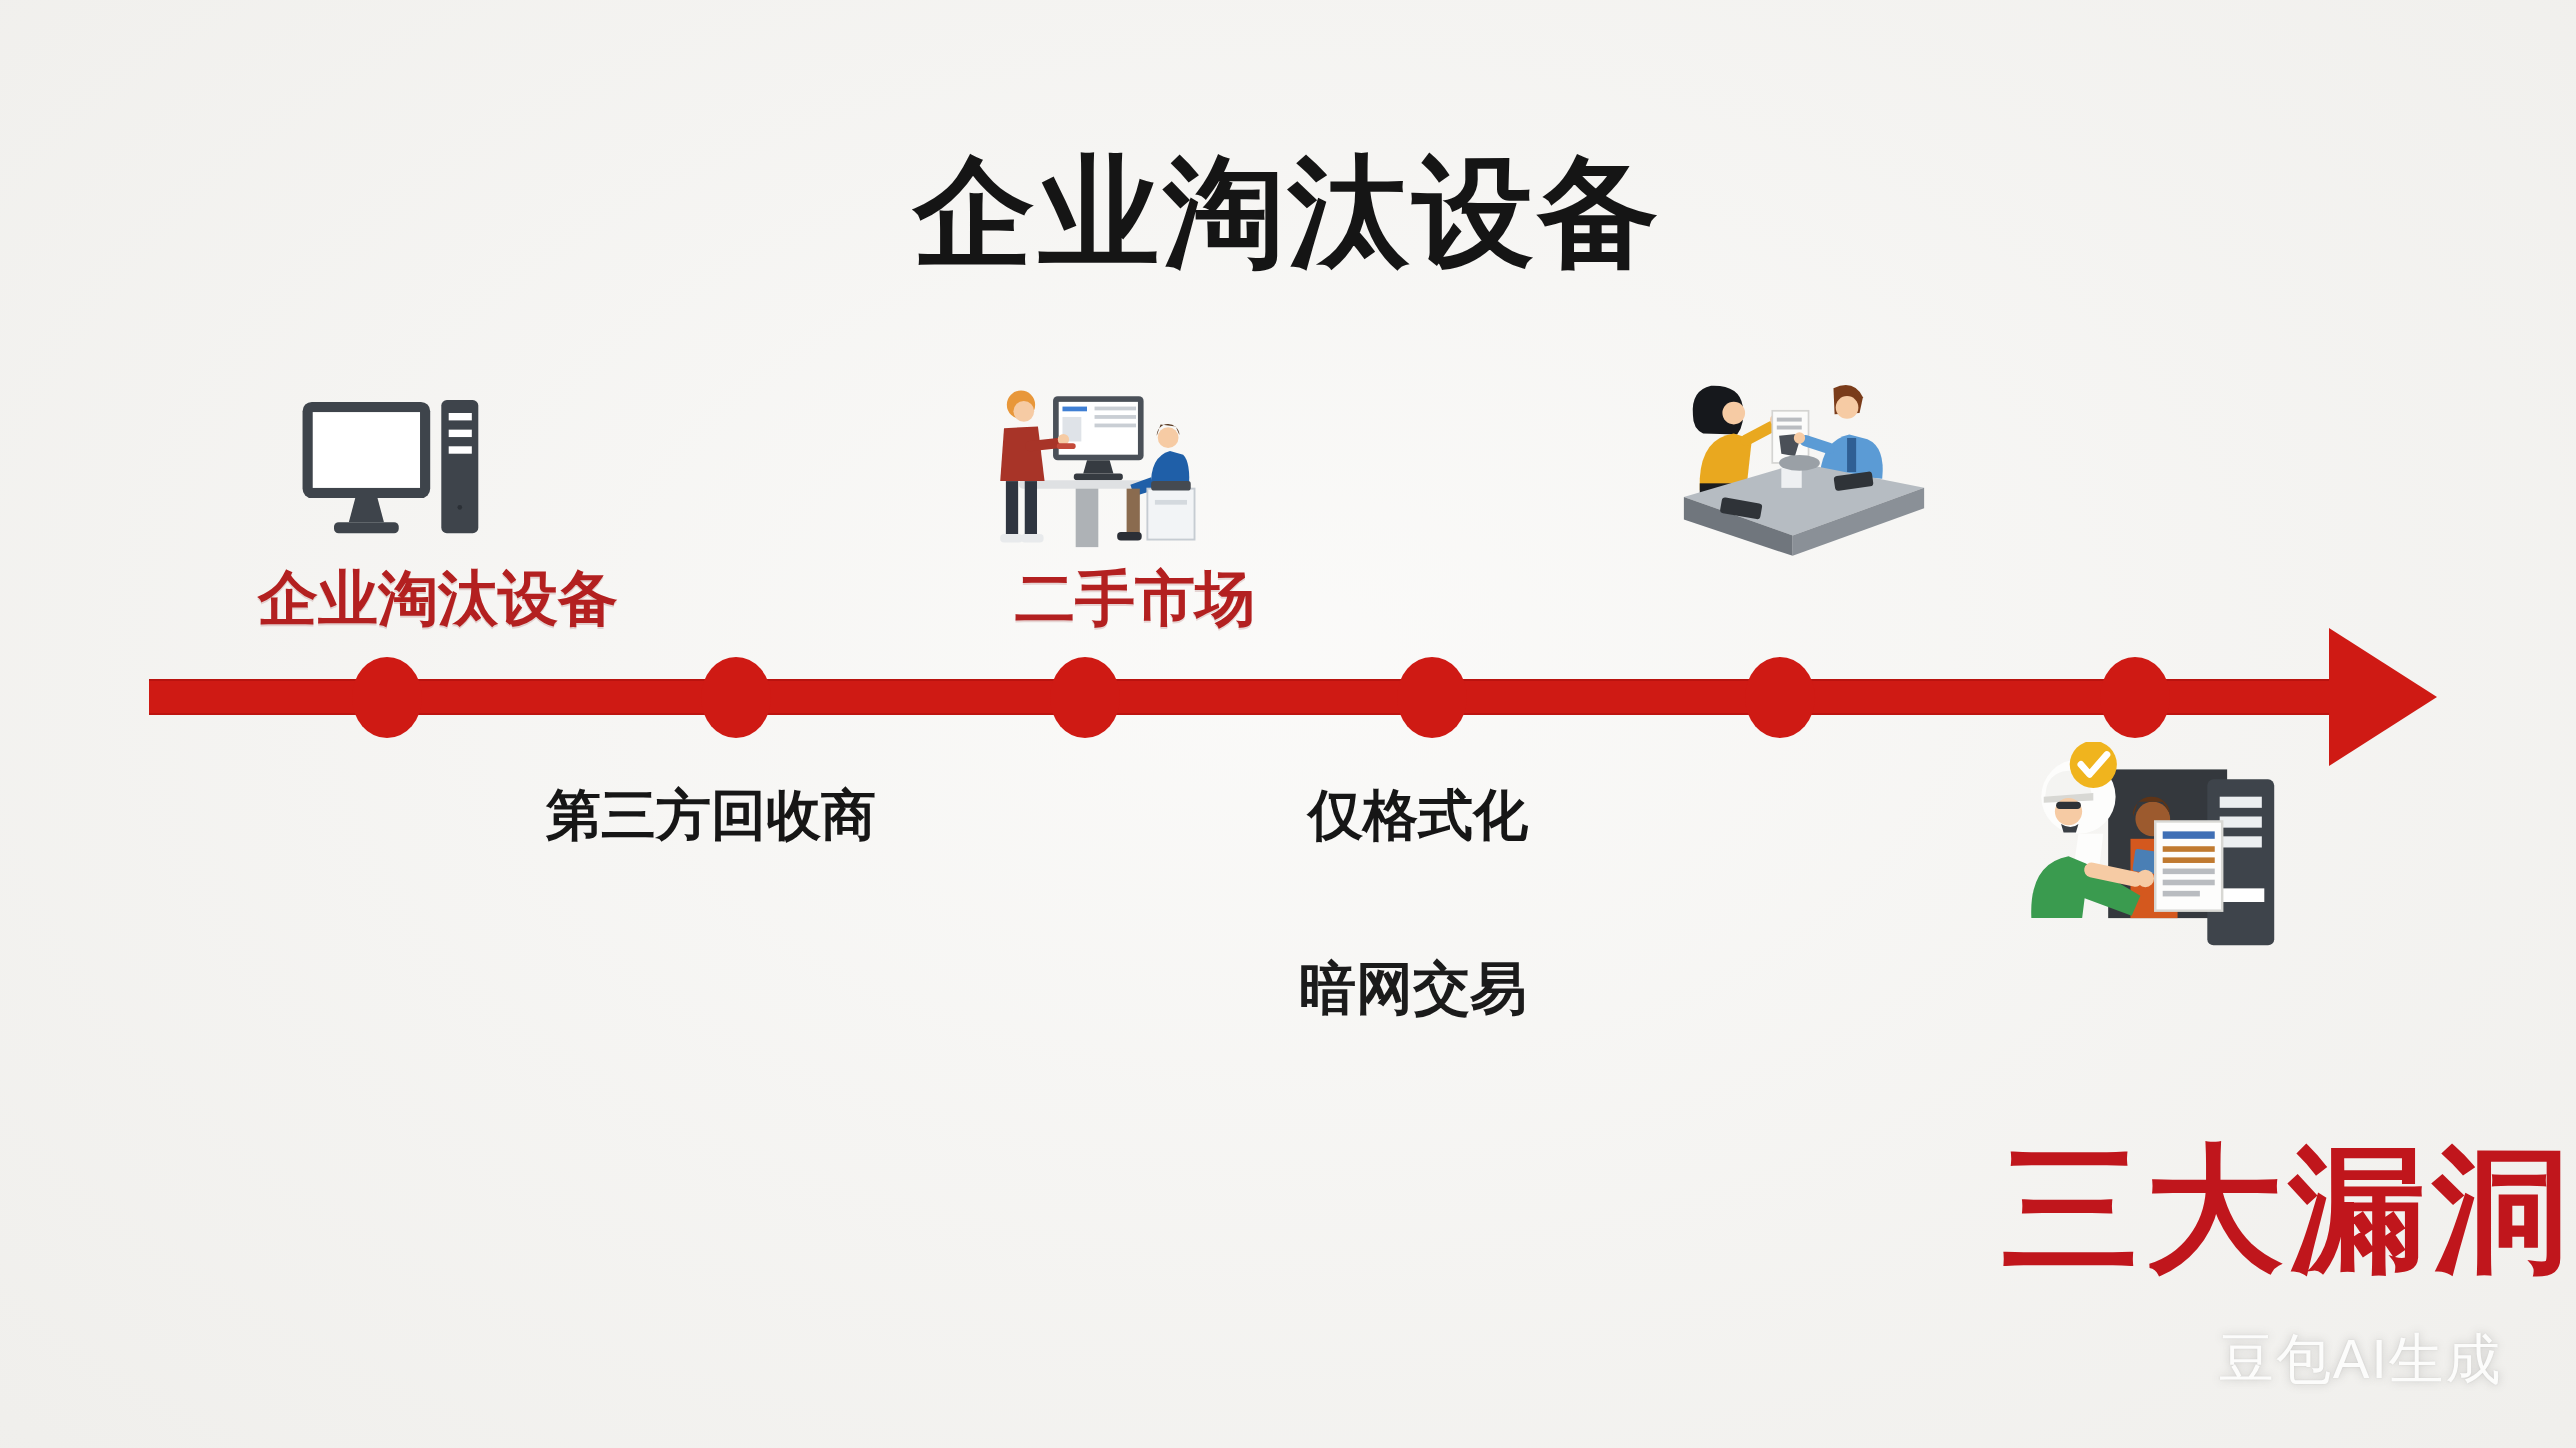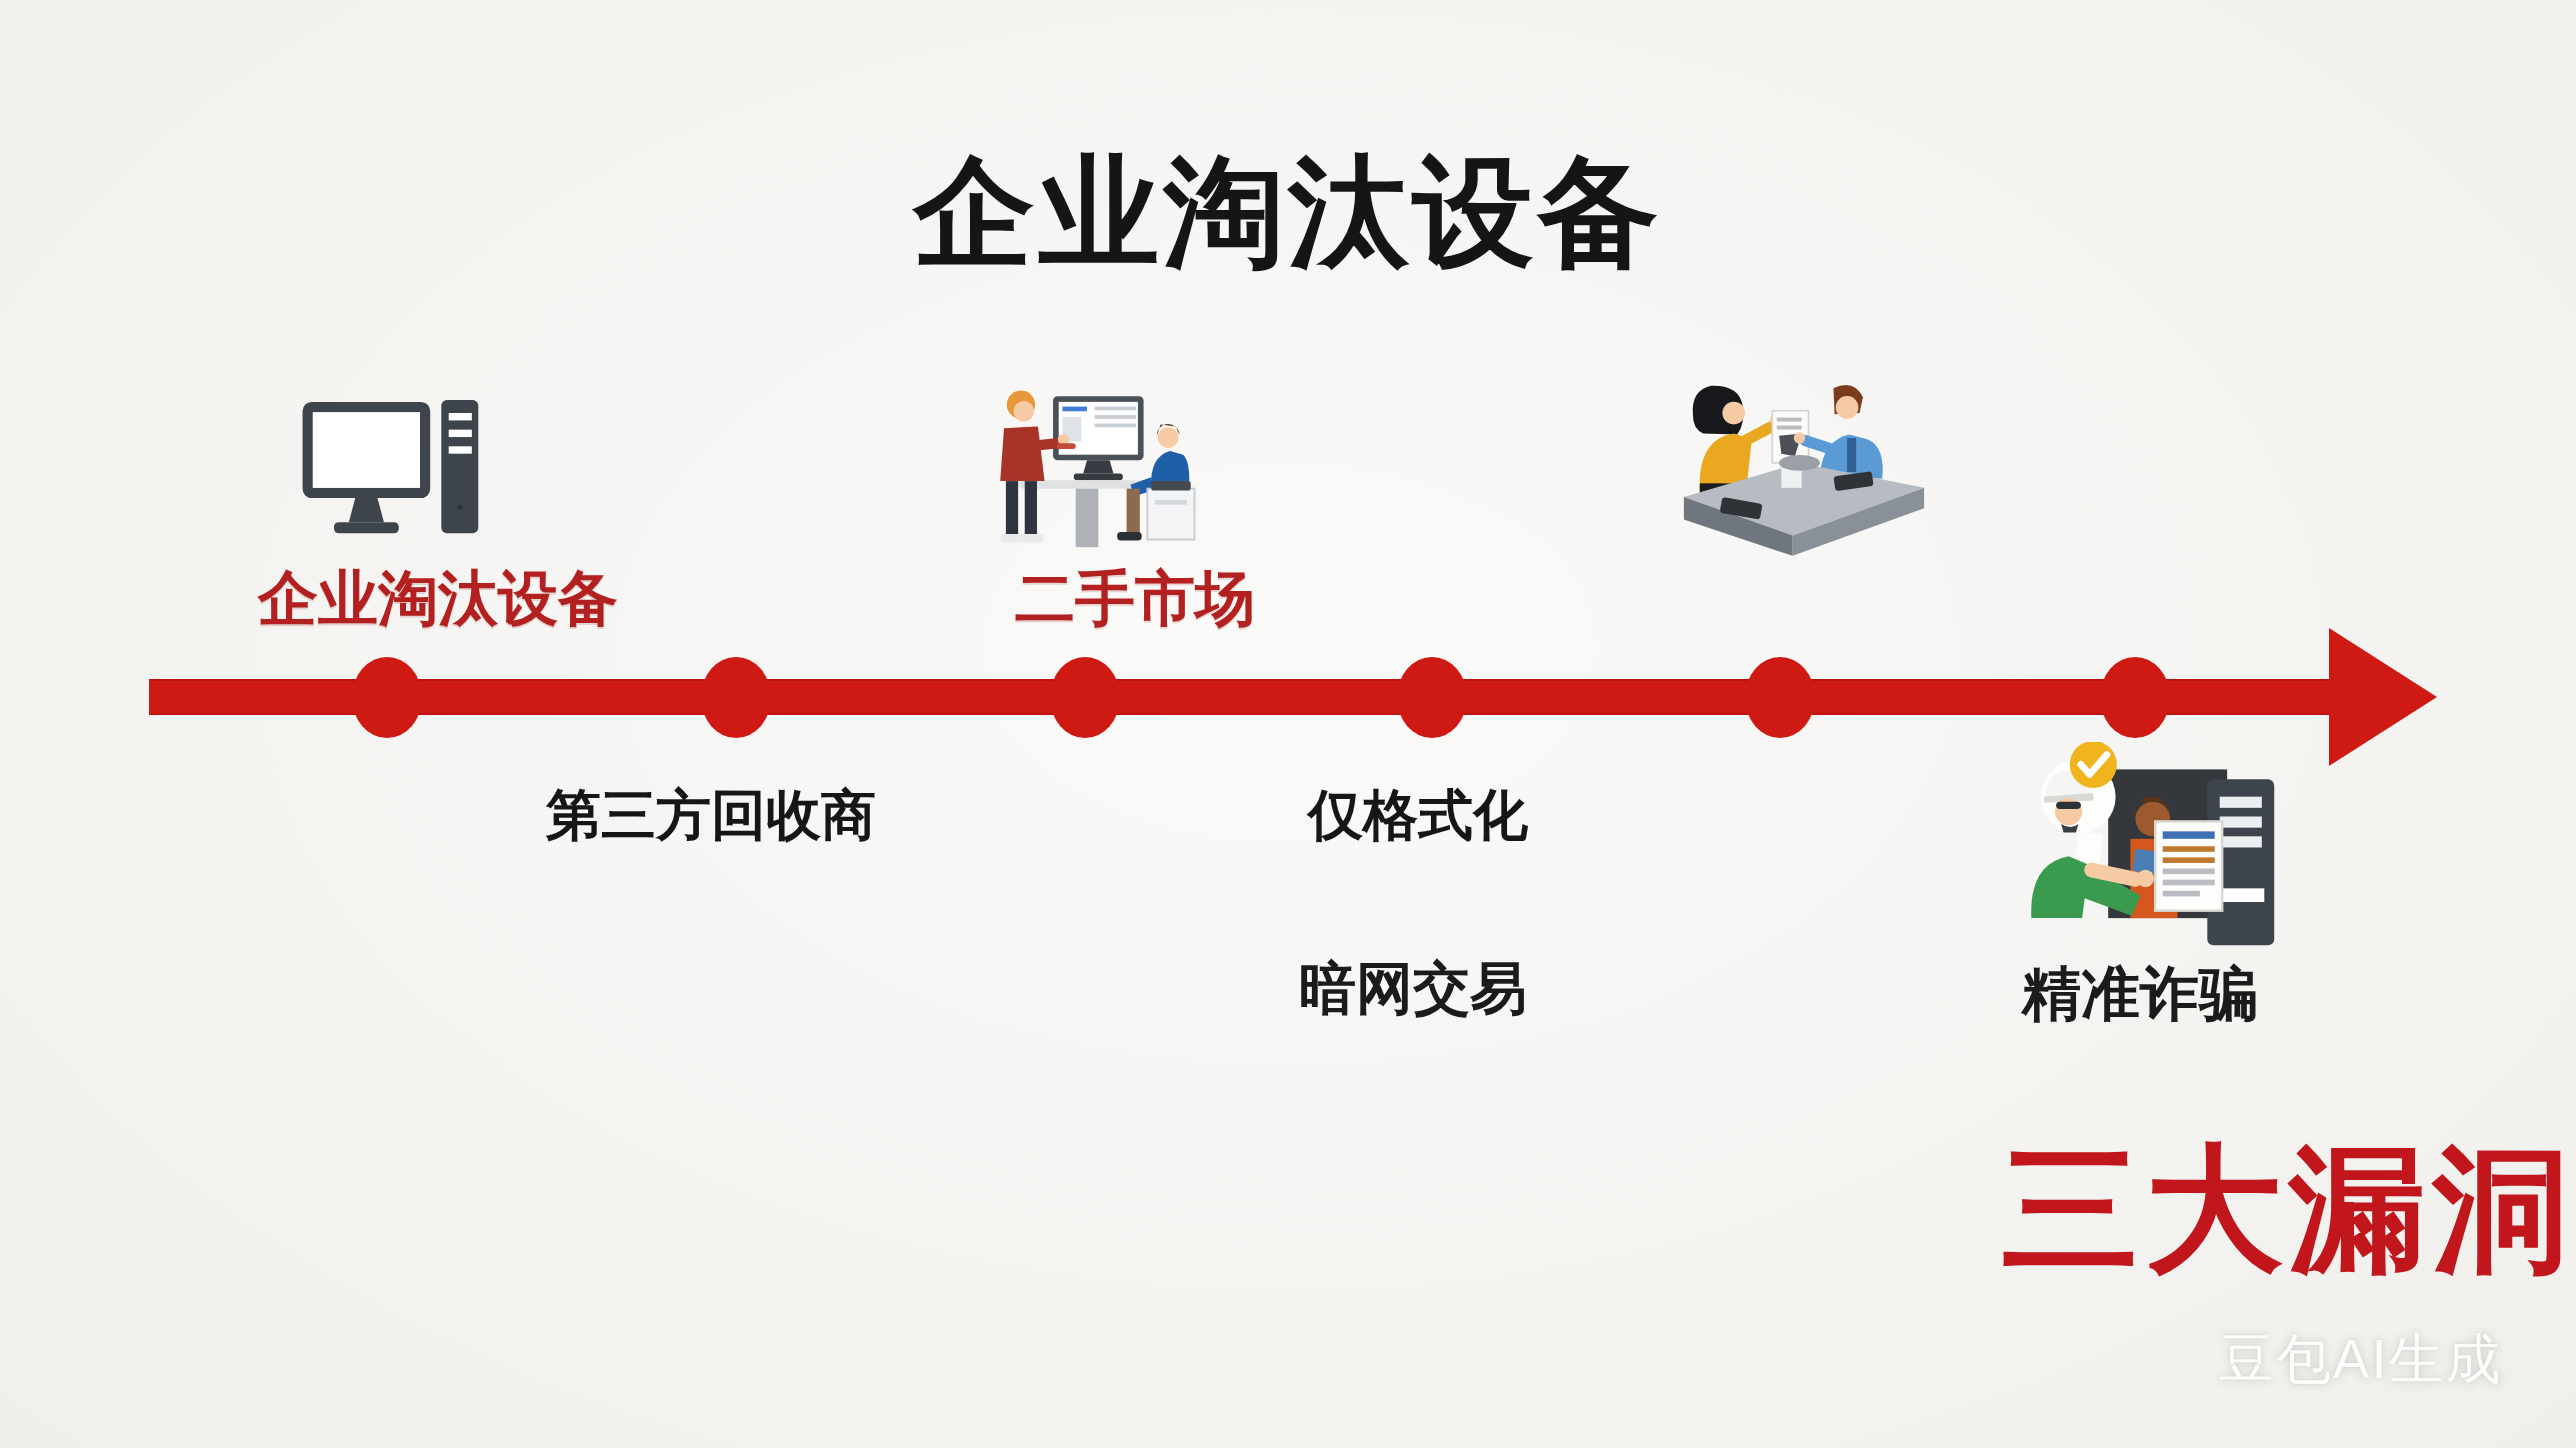--- a/index.html
+++ b/index.html
@@ -127,21 +127,20 @@
   <div class="abs dot" style="left:2100px"></div>
 
   <div class="abs stage-label-above" style="left:394px">企业淘汰设备</div>
   <div class="abs stage-label-above" style="left:1091px">二手市场</div>
 
   <div class="abs stage-label-below" style="left:711px">第三方回收商</div>
 
   <div class="abs stage-label-below" style="left:1418px">仅格式化</div>
   <div class="abs stage-sublabel" style="left:1413px">暗网交易</div>
 
-  <div class="abs stage-sublabel strong" style="left:2140px">精准诈骗</div>
 
   <div class="abs icon-box" style="left:297px; top:393px; width:185px; height:151px">
     <svg viewBox="0 0 200 160" preserveAspectRatio="xMidYMid meet" aria-hidden="true">
       <rect x="6" y="8" width="138" height="104" rx="10" fill="#3e444b"></rect>
       <rect x="17" y="19" width="116" height="82" fill="#ffffff"></rect>
       <polygon points="63,112 87,112 94,138 56,138" fill="#3e444b"></polygon>
       <rect x="40" y="138" width="70" height="12" rx="5" fill="#3e444b"></rect>
       <rect x="156" y="6" width="40" height="144" rx="6" fill="#3e444b"></rect>
       <rect x="164" y="20" width="25" height="8" fill="#ffffff"></rect>
       <rect x="164" y="38" width="25" height="8" fill="#ffffff"></rect>

